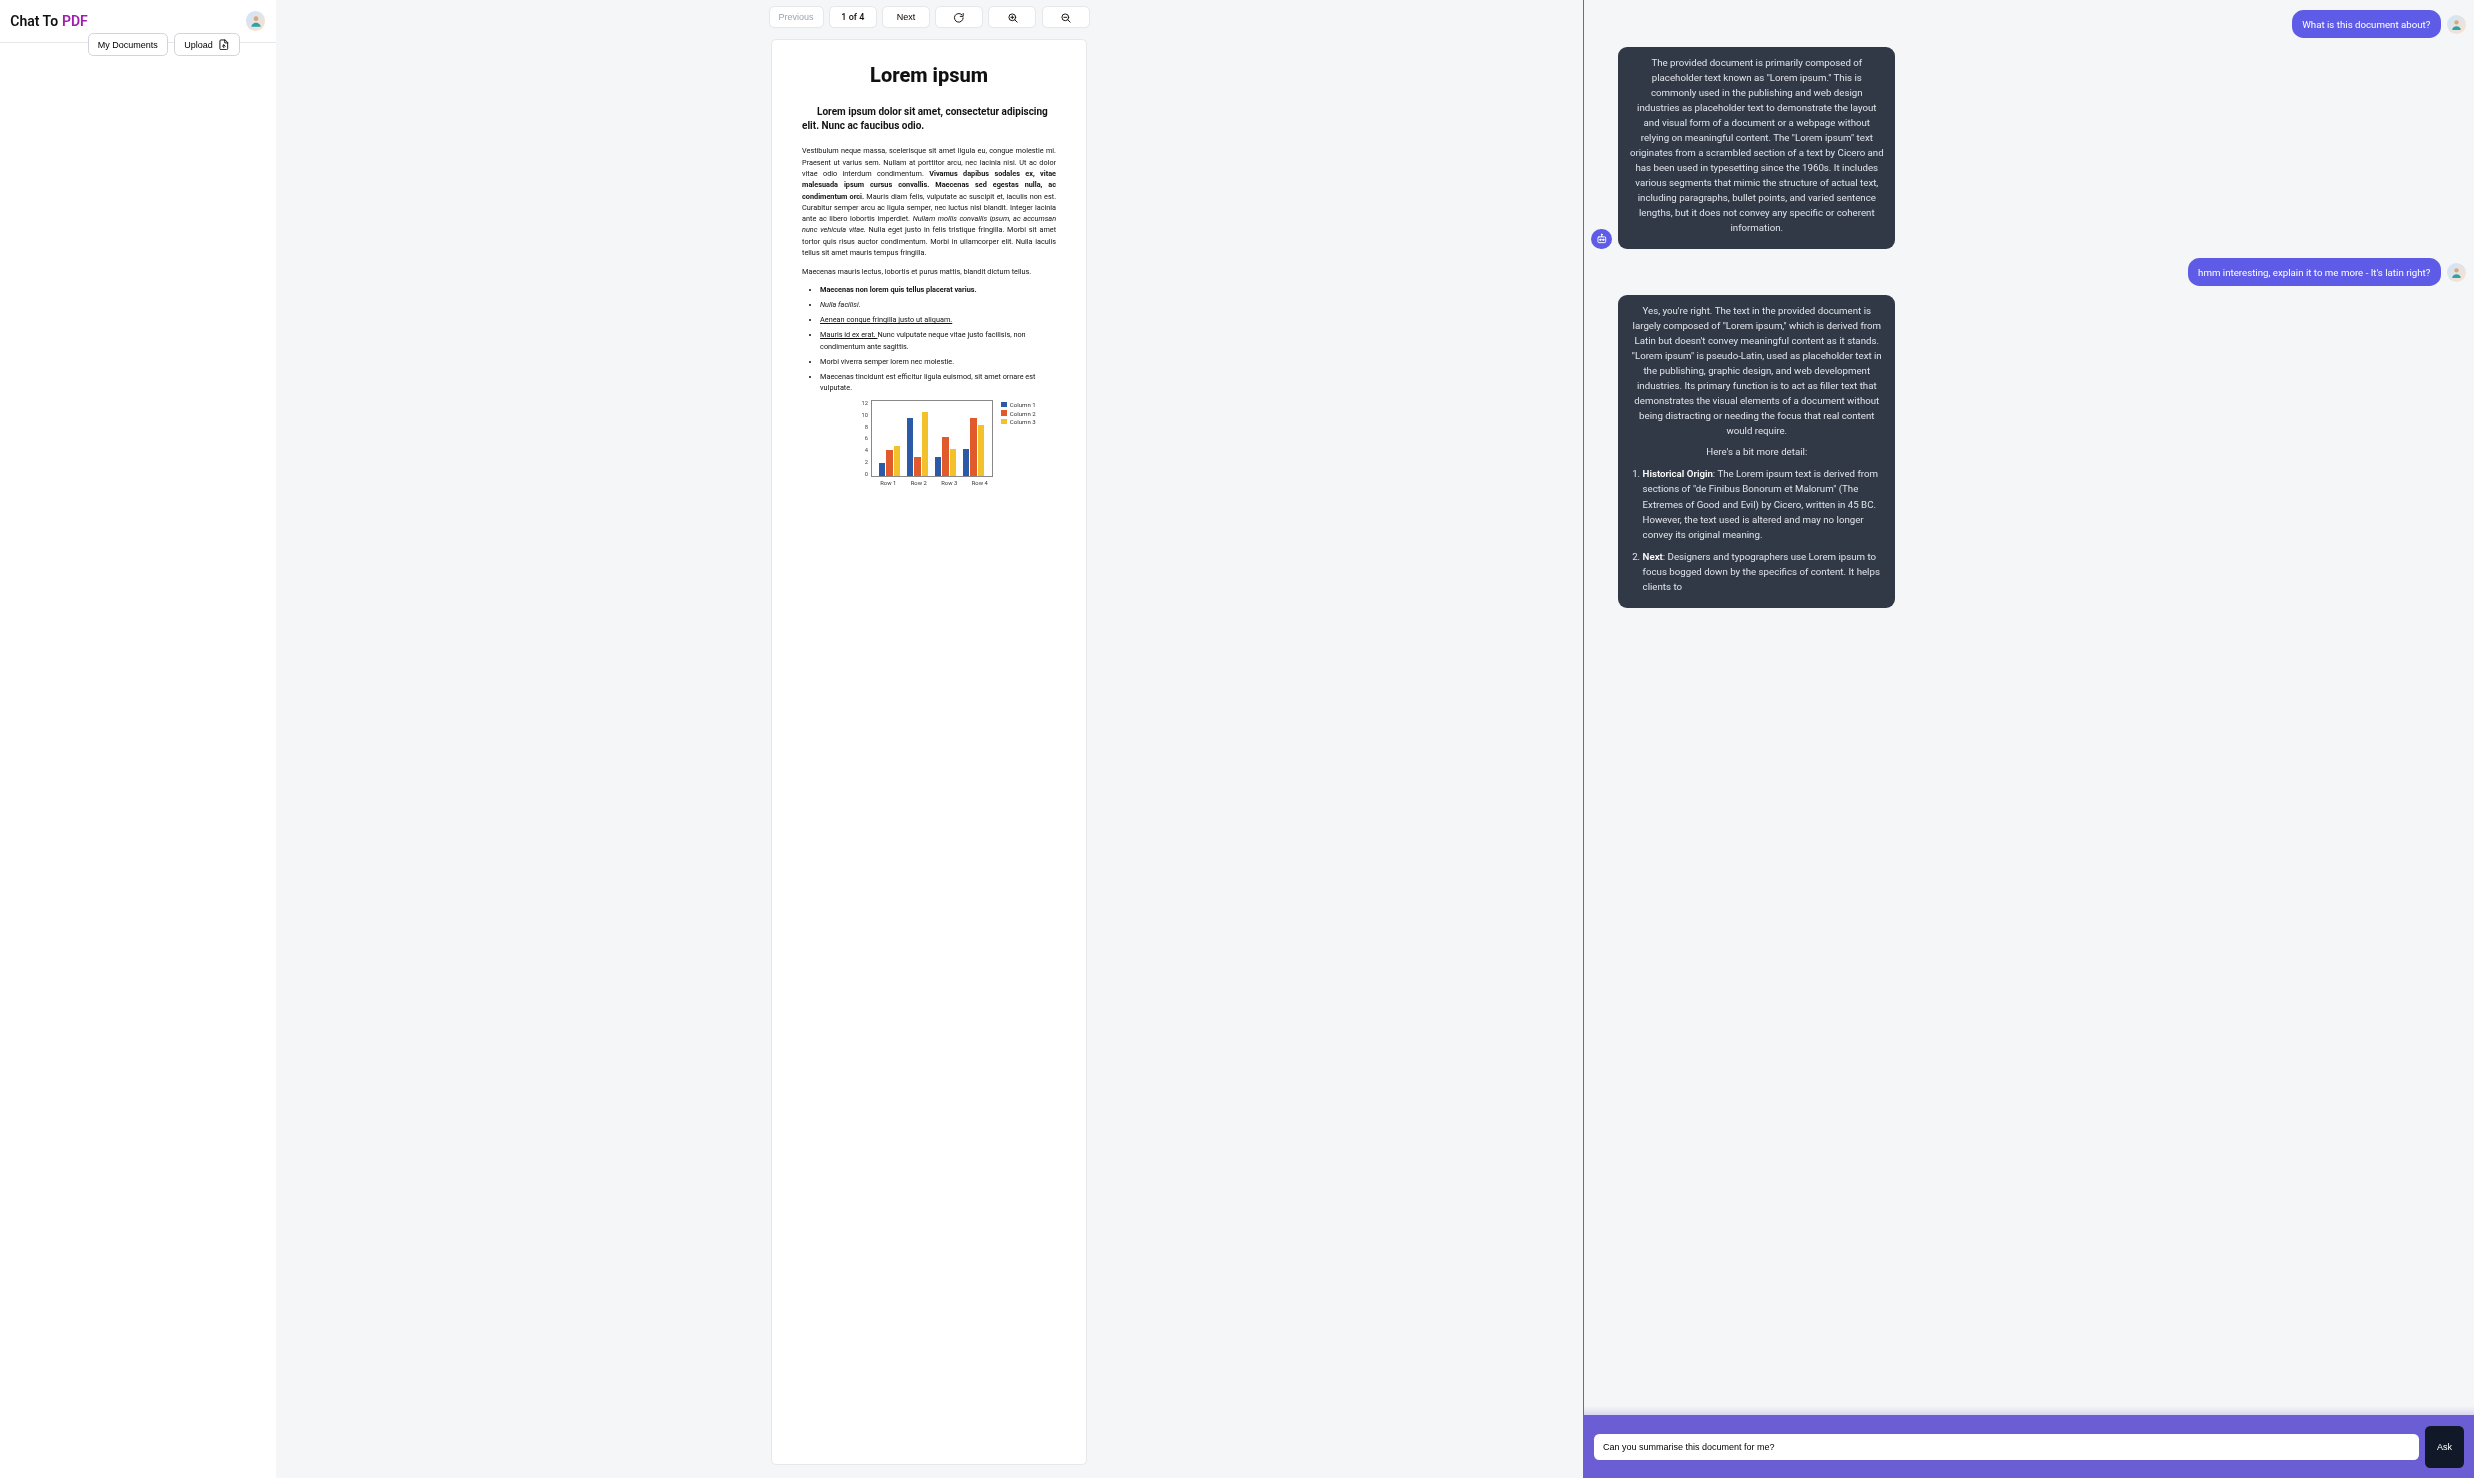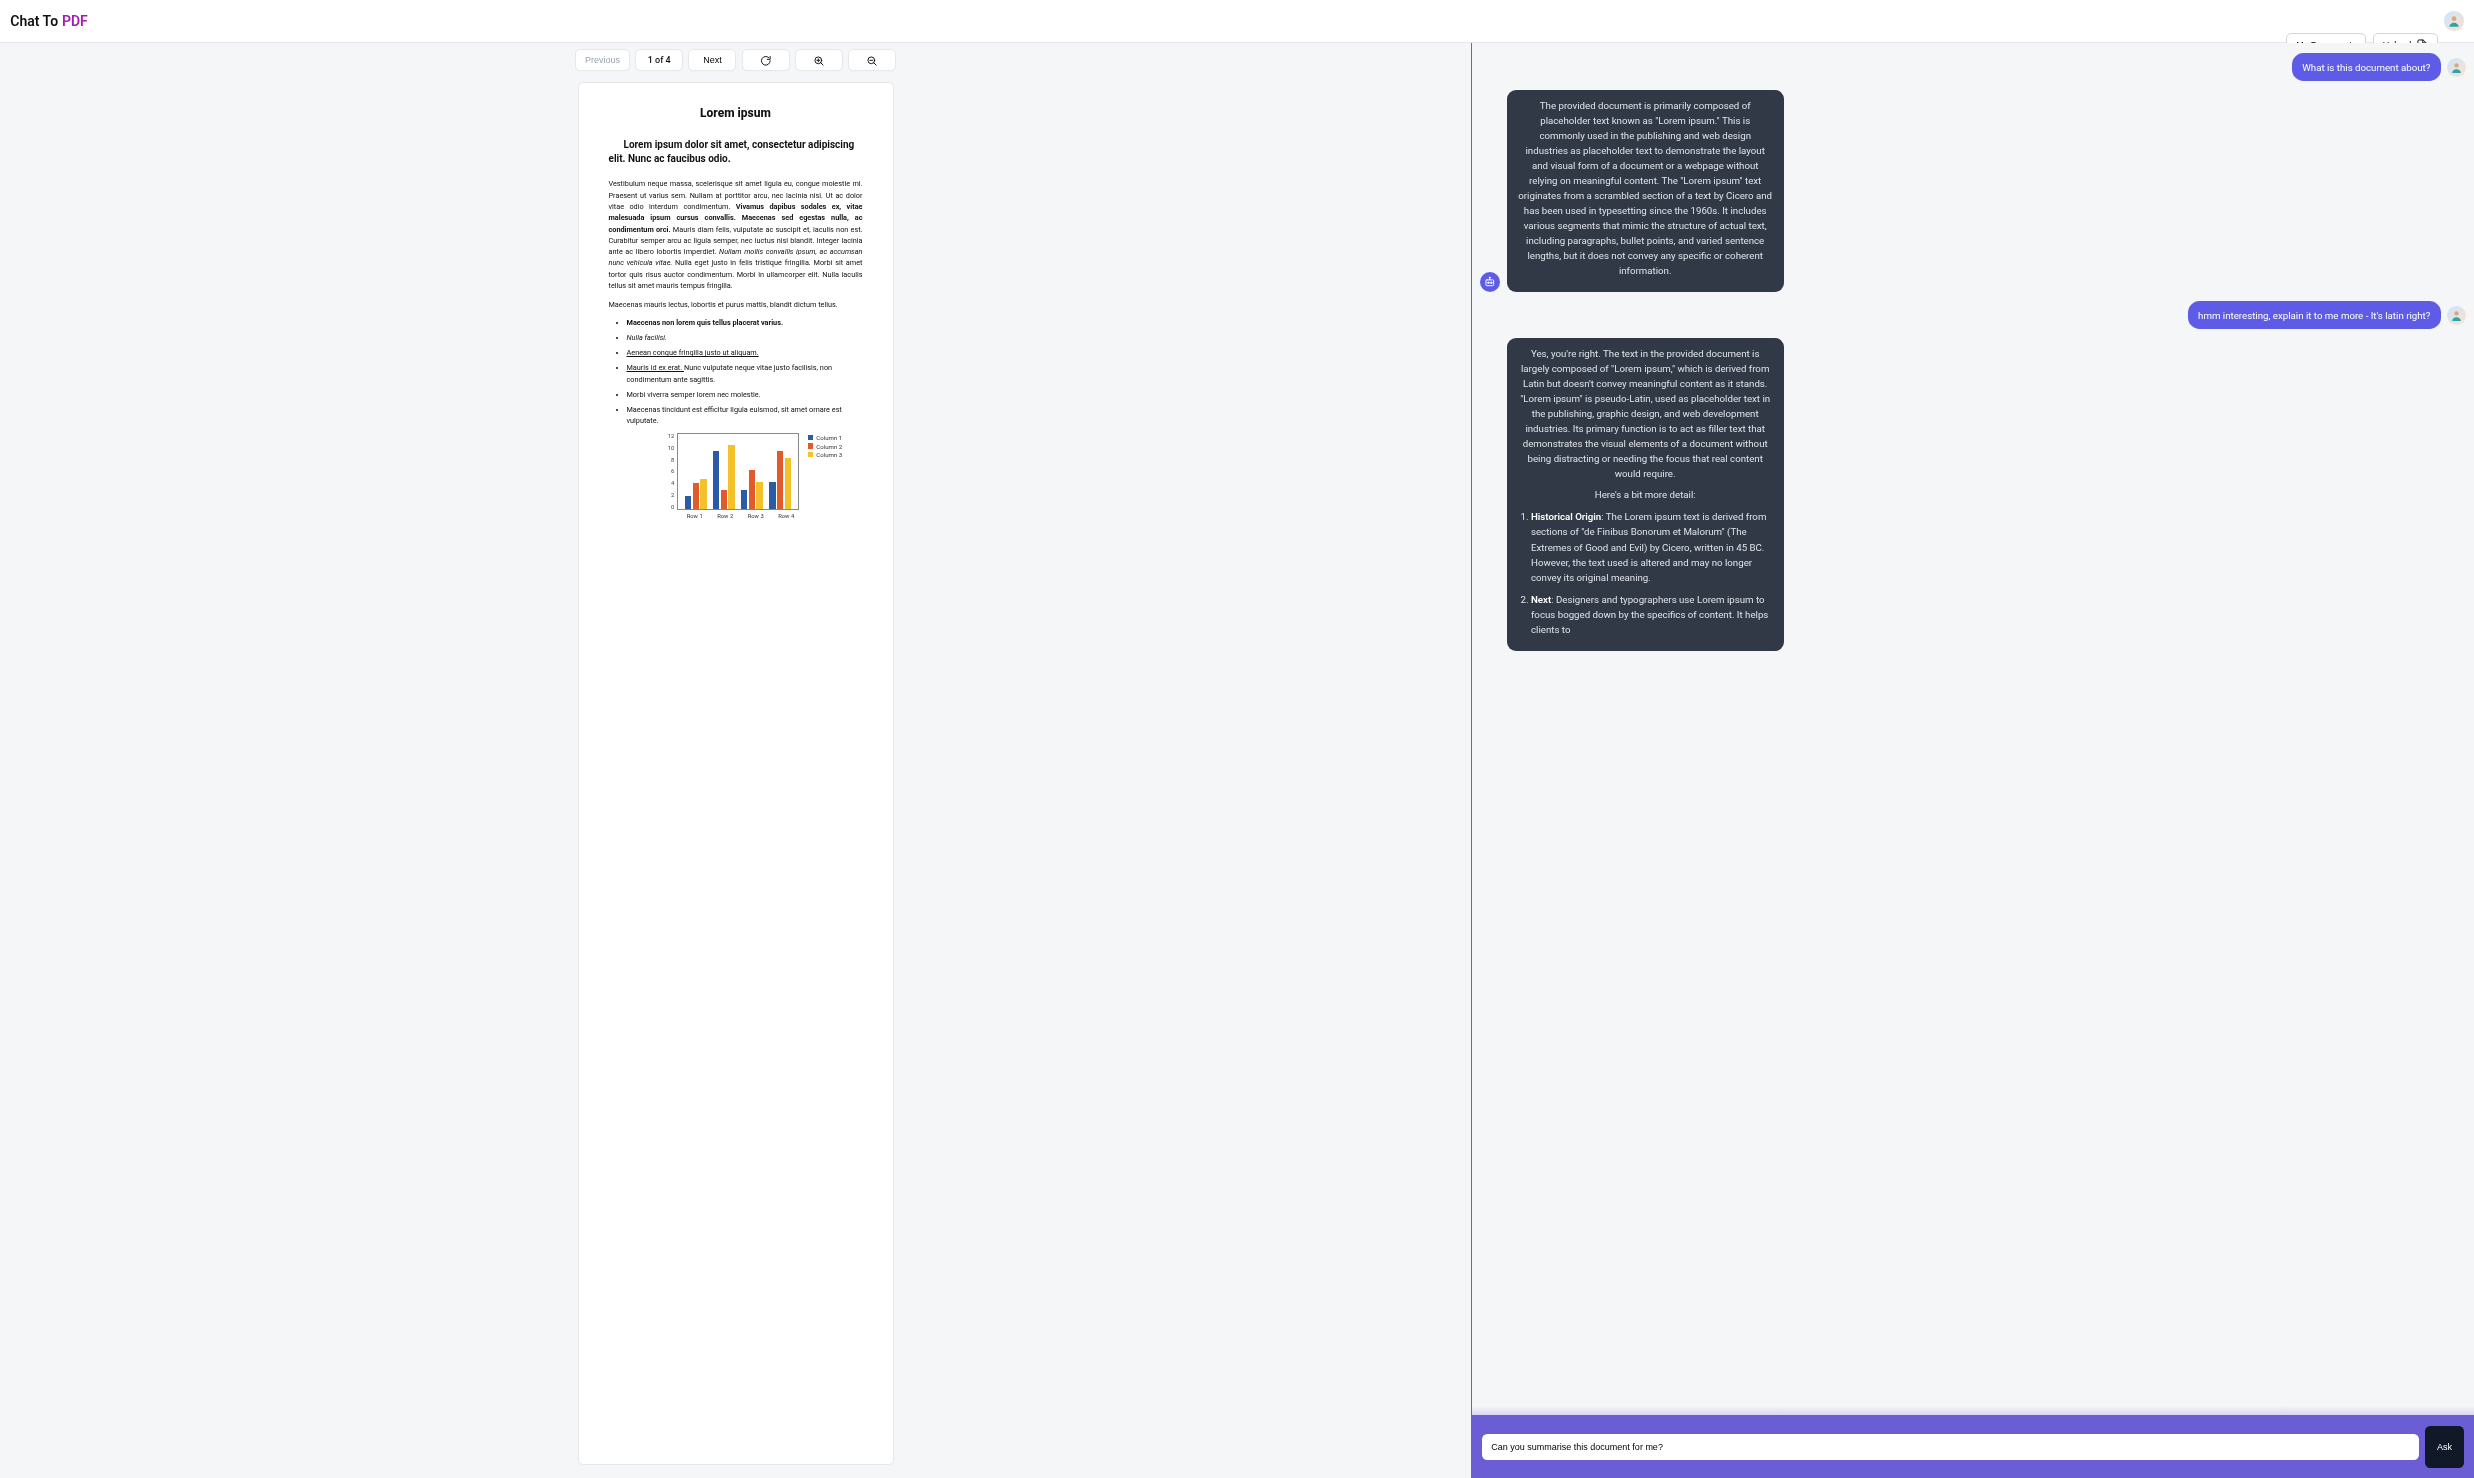--- a/index.html
+++ b/index.html
@@ -1,17 +1,17 @@
 <!DOCTYPE html>
 <html style="font-size:10.3px"><head>
 <meta charset="utf-8">
 <style>
   * { box-sizing: border-box; margin: 0; padding: 0; }
   body { font-family: -apple-system, BlinkMacSystemFont, "Segoe UI", Roboto, Helvetica, Arial, sans-serif; background:#fff; color:#111; }
-  .app { display:flex; flex-direction:column; height:100vh; width:100vw; overflow:hidden; }
+  .app { display:flex; flex-direction:row; height:100vh; width:100vw; overflow:hidden; }
 
   
   .header { height:43px; border-bottom:0.6px solid #e5e7eb; display:flex; align-items:center; justify-content:space-between; padding:0 10.3px; }
   .brand { font-size:14px; font-weight:600; display:flex; gap:3.9px; }
   .brand .pdf { color:#a21caf; }
   .header-right { display:flex; align-items:center; gap:6.4px; }
   .btn { border:0.6px solid #d1d5db; background:#fff; border-radius:5.2px; padding:5.2px 9px; font-size:9px; font-weight:500; cursor:pointer; display:flex; align-items:center; gap:5.2px;margin-top:47px; }
   .btn.plain { border:0.6px solid #d1d5db; }
   .btn.icon svg { width:11.6px; height:11.6px; }
   .avatar { width:19.3px; height:19.3px; border-radius:50%; background:linear-gradient(135deg,#c9e6ff,#ffe0c9); display:flex; align-items:center; justify-content:center; overflow:hidden; }
@@ -26,21 +26,21 @@
   .toolbar { display:flex; gap:5.2px; padding:6.4px 0 5.2px 0; }
   .tbtn { border:0.6px solid #e5e7eb; background:#fff; border-radius:5.2px; height:22px; min-width:48px; padding:6px 9px; font-size:9px; display:flex; align-items:center; justify-content:center; cursor:pointer; box-shadow:0 0.6px 0.6px rgba(0,0,0,0.02); }
   .tbtn.disabled { color:#9ca3af; cursor:default; }
   .tbtn.iconbtn { min-width:48px; }
   .tbtn.iconbtn svg { width:11.6px; height:11.6px; stroke:#111; }
   .tbtn.pageind { cursor:default; font-weight:500; }
 
   
   .page-wrap { flex:1; overflow:auto; width:100%; display:flex; justify-content:center; padding:5.2px 0 13px 0; }
   .page { width:316px; min-height:470px; background:#fff; border:0.6px solid #e5e7eb; border-radius:5.2px; padding:23px 30px 18px 30px; }
-  .doc-title { text-align:center; font-weight:800; font-size:12px; margin-bottom:18px; }
+  .doc-title { text-align:center; font-weight:800; font-size:20px; margin-bottom:18px; }
   .doc-h2 { font-weight:700; font-size:10px; line-height:1.45; margin:0 0 11.6px 0; text-indent:1.5em; }
   .doc-p { font-size:7.3px; line-height:1.55; text-align:justify; margin-bottom:7.7px; }
   .doc-p .bold { font-weight:700; }
   .doc-p .italic { font-style:italic; }
   .doc-p2 { font-size:7.3px; line-height:1.55; margin-bottom:6.4px; }
   ul.doc-list { list-style:disc; padding-left:18px; }
   ul.doc-list li { font-size:7.3px; line-height:1.55; margin:3.9px 0; }
   ul.doc-list li .bold { font-weight:700; }
   ul.doc-list li .italic { font-style:italic; }
   ul.doc-list li .underline { text-decoration:underline; }

